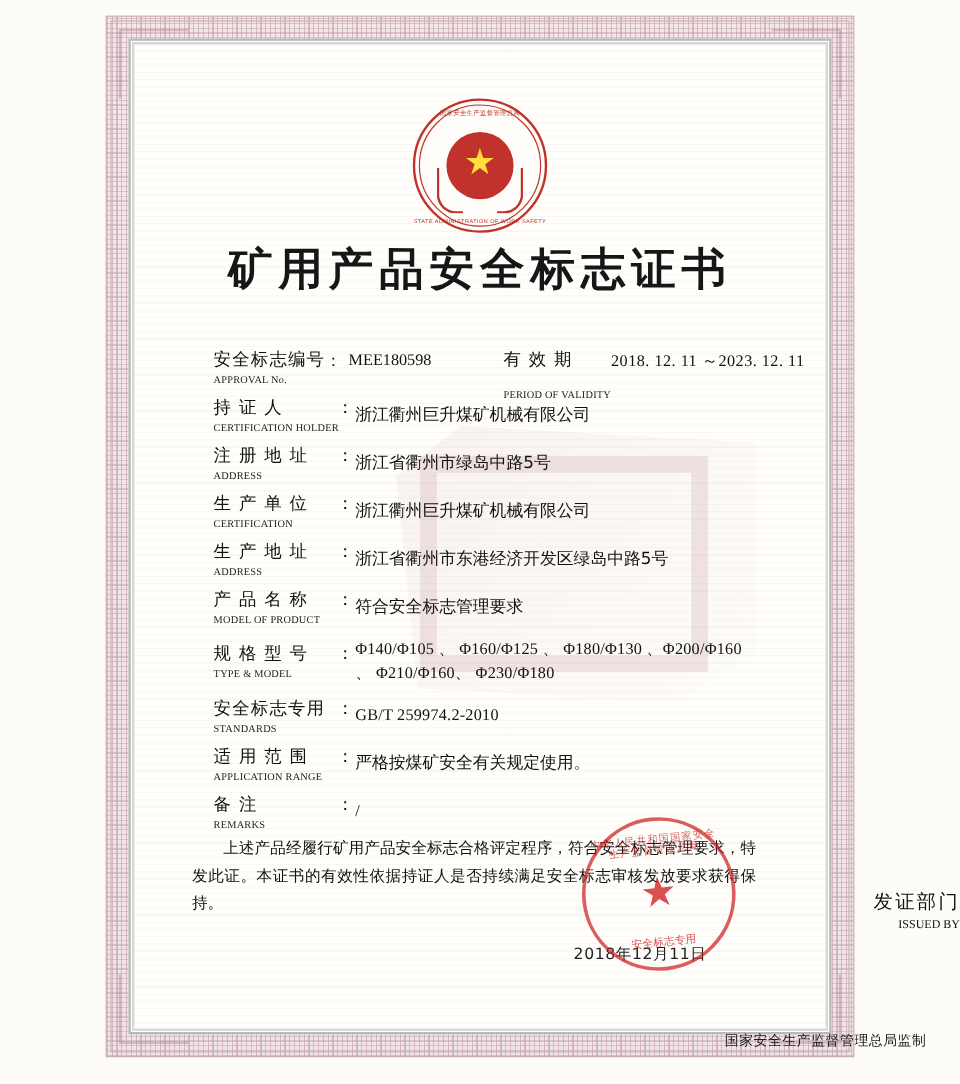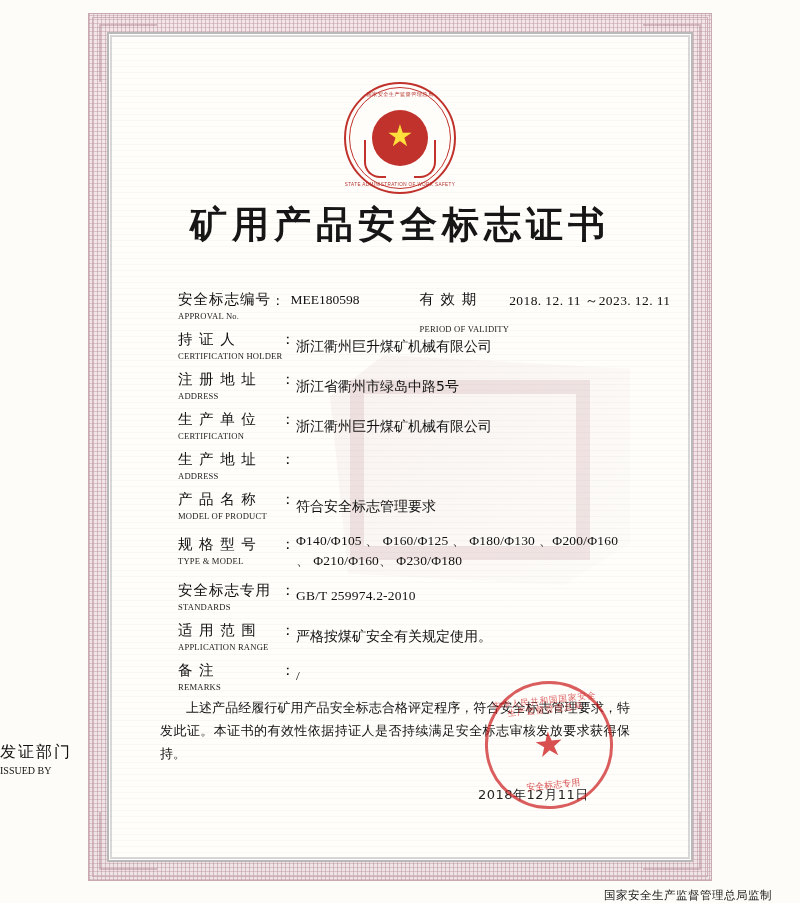--- a/index.html
+++ b/index.html
@@ -237,21 +237,21 @@
     color: #111;
     font-family: "DejaVu Sans", sans-serif;
     text-align: justify;
     text-indent: 26px;
   }
 
   
   .issued {
     position: absolute;
     left: 0; right: 0; top: 742px;
-    text-align: left;
+    text-align: right;
   }
   .issued .issued-cn {
     font-size: 16px;
     letter-spacing: 2px;
     color: #111;
     font-family: "DejaVu Sans", sans-serif;
   }
   .issued .issued-en {
     font-size: 10px;
     color: #111;
@@ -297,21 +297,21 @@
     position: absolute;
     left: 0; right: 0; bottom: 14px;
     text-align: center;
     font-size: 9px;
     font-family: "DejaVu Sans", sans-serif;
   }
 
   
   .footer {
     position: absolute;
-    right: 28px; bottom: 0;
+    right: 28px; bottom: 28px;
     font-size: 11.5px;
     color: #1a1a1a;
     font-family: "DejaVu Sans", sans-serif;
     letter-spacing: .5px;
   }
 </style>
 </head>
 <body>
 
 <div id="certificate">
@@ -392,20 +392,21 @@
     </div>
 
     <div class="field">
       <div class="labels">
         <div class="lbl-cn">
           <span>生 产 地 址</span>
           <span class="colon">：</span>
         </div>
         <div class="lbl-en">ADDRESS</div>
       </div>
+      <div class="value">浙江省衢州市东港经济开发区绿岛中路5号</div>
     </div>
 
     <div class="field">
       <div class="labels">
         <div class="lbl-cn">
           <span>产 品 名 称</span>
           <span class="colon">：</span>
         </div>
         <div class="lbl-en">MODEL OF PRODUCT</div>
       </div>

